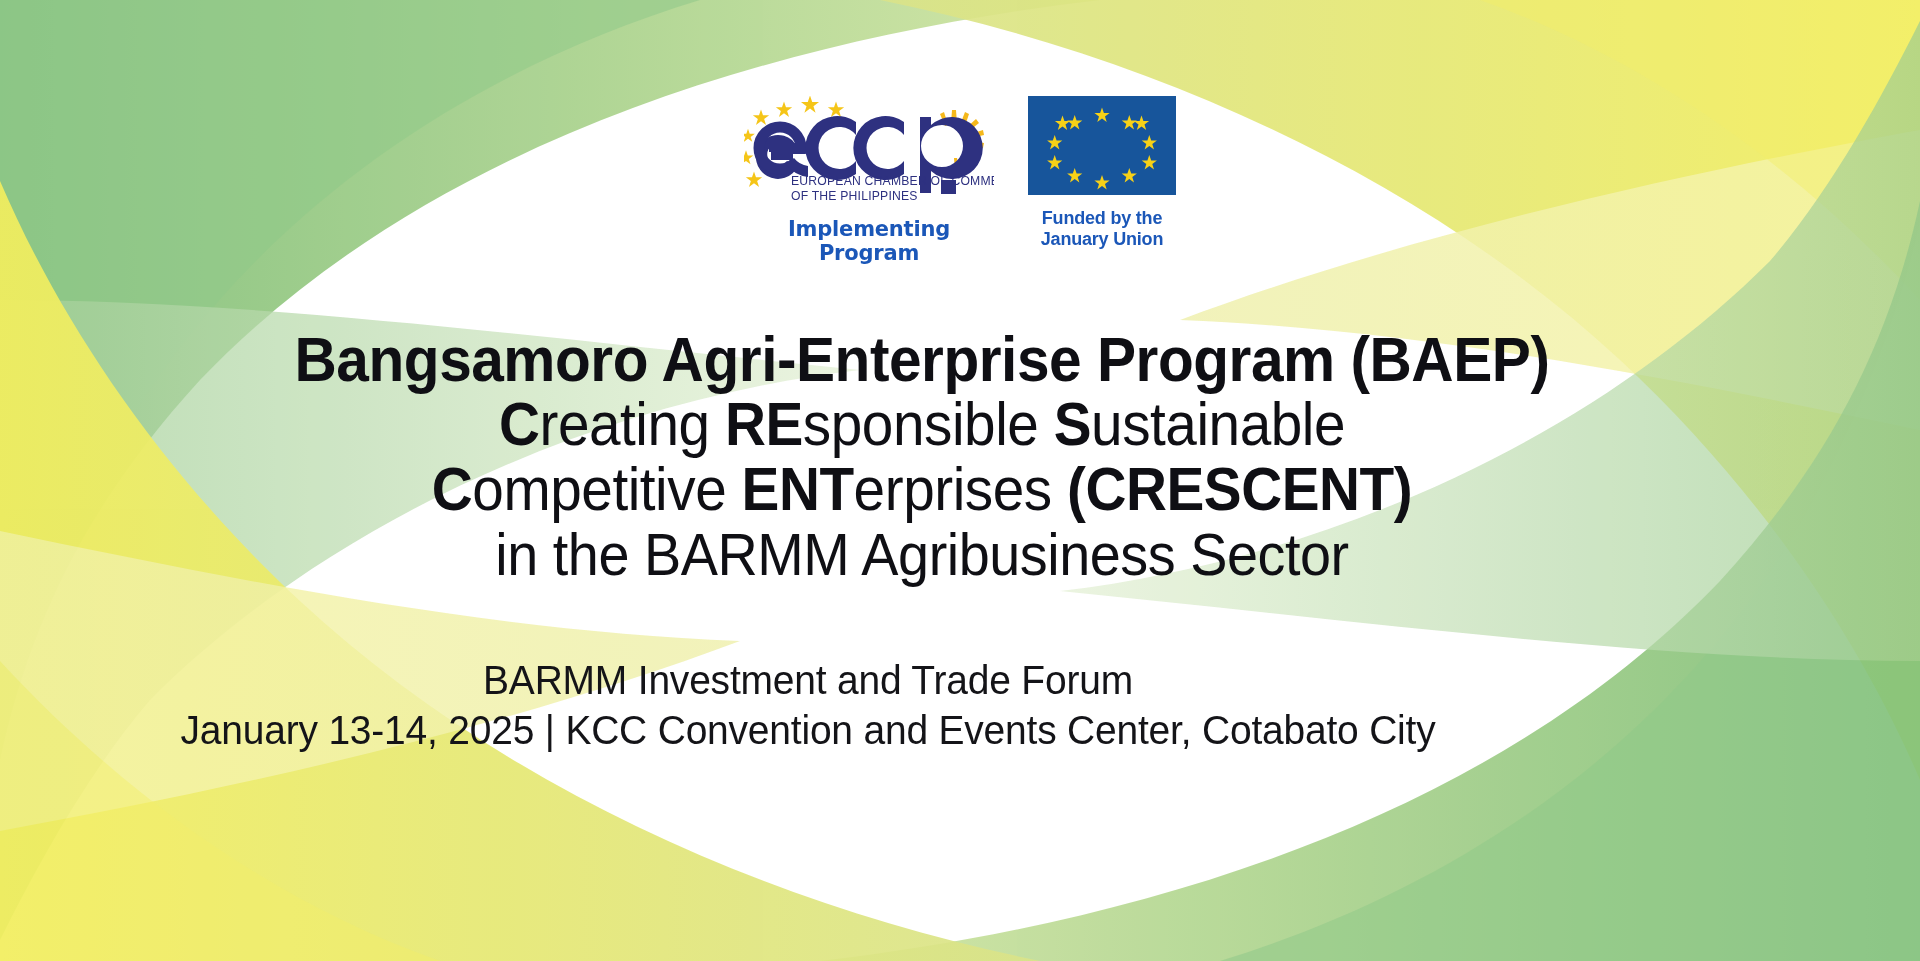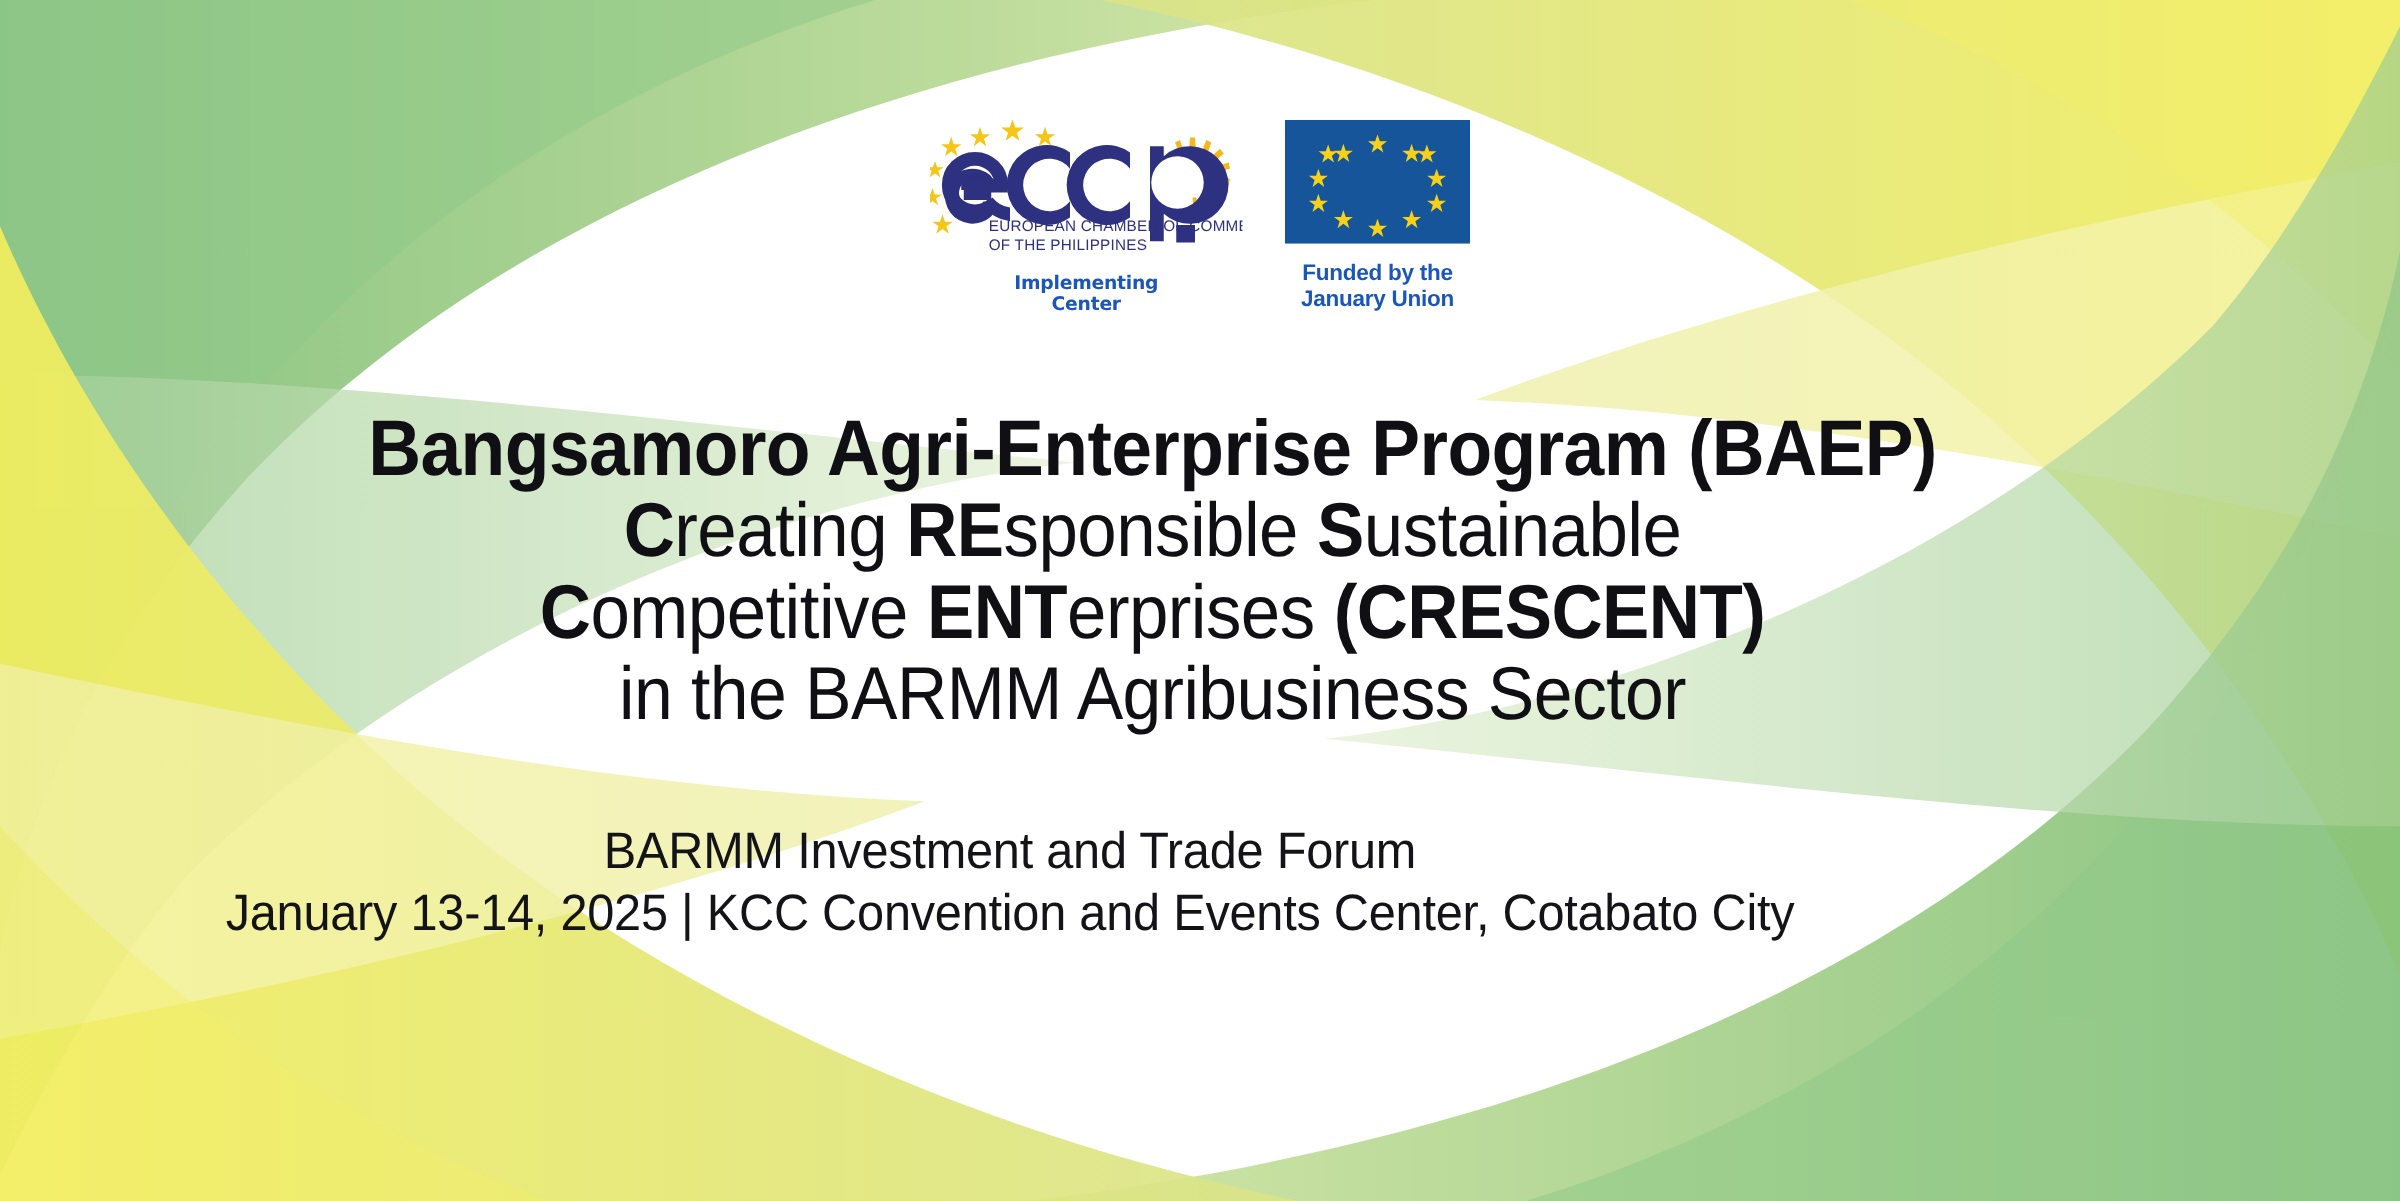--- a/index.html
+++ b/index.html
@@ -42,21 +42,21 @@
     flex-direction: column;
     align-items: center;
   }
 
   .eccp-mark { width: 250px; height: 108px; display: block; }
 
   .eccp-caption {
     margin-top: 14px;
     font-family: "DejaVu Sans", sans-serif;
     font-weight: bold;
-    font-size: 15px;
+    font-size: 21px;
     line-height: 1.12;
     color: #1b57b8;
     text-align: center;
     letter-spacing: -0.2px;
   }
 
   .eu-flag { width: 148px; height: 99px; display: block; }
 
   .eu-caption {
     margin-top: 13px;
@@ -240,21 +240,21 @@
           <path d="M176,21 h11 v8 a31,31 0 1 1 0,46 v22 h-11 z M198,29 a21,21 0 1 0 0,42 a21,21 0 0 0 0,-42 z"></path>
         </g>
         <rect x="197" y="84" width="15" height="14" fill="#2e3180"></rect>
 
         <text x="47" y="89" font-family="'Liberation Sans', sans-serif" font-size="12.2" letter-spacing="0.2" fill="#2e3180">EUROPEAN CHAMBER OF COMMERCE</text>
         <text x="47" y="104" font-family="'Liberation Sans', sans-serif" font-size="12.2" letter-spacing="0.2" fill="#2e3180">OF THE PHILIPPINES</text>
       </svg>
 
       <div class="eccp-caption">
         <span>Implementing</span><br>
-        <span>Center</span>
+        <span>Program</span>
       </div>
     </div>
 
     <div class="logo-block">
       <svg class="eu-flag" viewBox="0 0 148 99" aria-hidden="true">
         <rect x="0" y="0" width="148" height="99" fill="#17559B"></rect>
         <g fill="#F7D117">
           <g transform="translate(74,19.5)">
               <polygon points="0,-8 1.9,-2.5 7.6,-2.5 3,1 4.7,6.5 0,3 -4.7,6.5 -3,1 -7.6,-2.5 -1.9,-2.5"></polygon>
             </g>

